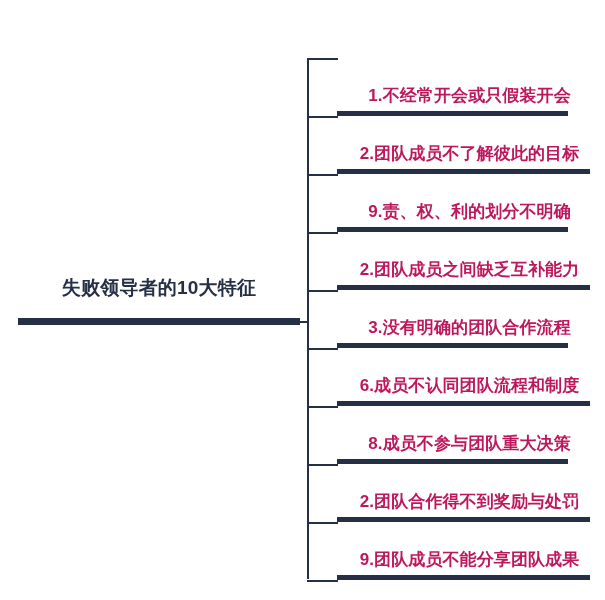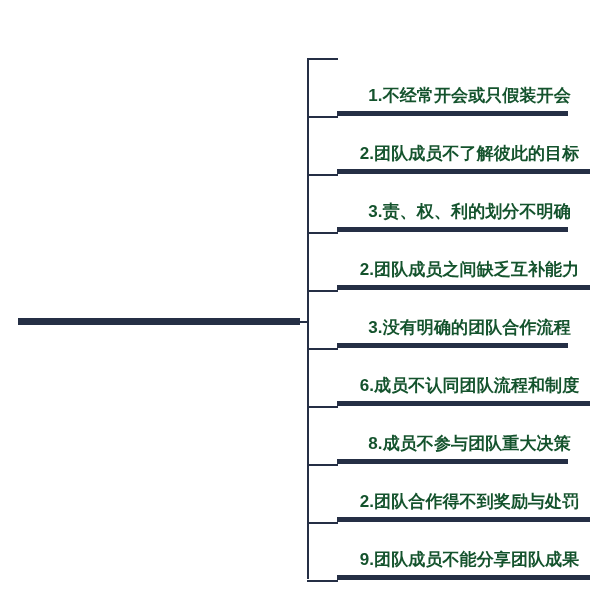--- a/index.html
+++ b/index.html
@@ -86,59 +86,60 @@
     background: #252f45;
   }
   .branch-text {
     position: absolute;
     left: 31px;
     bottom: 9px;
     width: 263px;
     text-align: center;
     font-size: 17px;
     font-weight: bold;
-    color: #14532d;
+    color: #be185d;
     white-space: nowrap;
     letter-spacing: 0.1px;
   }
   .branch-bar {
     position: absolute;
     left: 30px;
     bottom: 0;
     height: 5px;
     background: #252f45;
   }
 </style>
 </head>
 <body>
 
 <div id="mindmap">
 
   <div class="root-node">
+    <div class="root-label">失败领导者的10大特征</div>
     <div class="root-bar"></div>
   </div>
   <div class="root-connector"></div>
 
   <div class="spine"></div>
 
   <div class="branch" style="top:58px">
     <div class="branch-stub"></div>
     <div class="branch-text">1.不经常开会或只假装开会</div>
     <div class="branch-bar" style="width:231px"></div>
   </div>
 
   <div class="branch" style="top:116px">
     <div class="branch-stub"></div>
     <div class="branch-text">2.团队成员不了解彼此的目标</div>
     <div class="branch-bar" style="width:253px"></div>
   </div>
 
   <div class="branch" style="top:174px">
     <div class="branch-stub"></div>
-    <div class="branch-text">3.责、权、利的划分不明确</div>
+    <div class="branch-text">9.责、权、利的划分不明确</div>
     <div class="branch-bar" style="width:231px"></div>
   </div>
 
   <div class="branch" style="top:232px">
     <div class="branch-stub"></div>
     <div class="branch-text">2.团队成员之间缺乏互补能力</div>
     <div class="branch-bar" style="width:253px"></div>
   </div>
 
   <div class="branch" style="top:290px">

